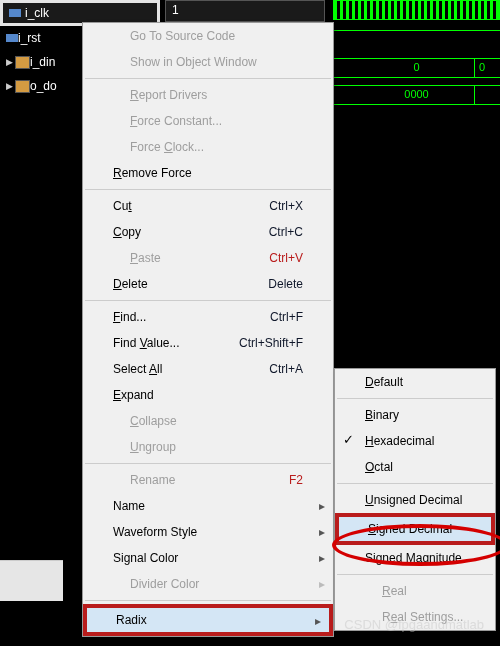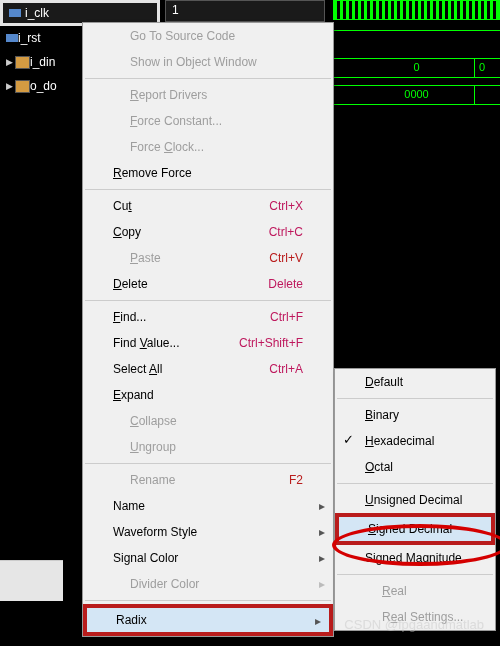--- a/index.html
+++ b/index.html
@@ -156,21 +156,21 @@
   }
   .menu-sep {
     height: 1px;
     background: #ccc;
     margin: 3px 2px;
   }
   .shortcut {
     position: absolute;
     right: 30px;
     top: 6px;
-    color: #be185d;
+    color: #0f172a;
   }
   .menu-item.disabled .shortcut { color: #b91c1c; }
   .arrow {
     position: absolute;
     right: 8px;
     top: 6px;
     font-size: 12px;
     color: #555;
   }
   .menu-item.disabled .arrow { color: #bbb; }

